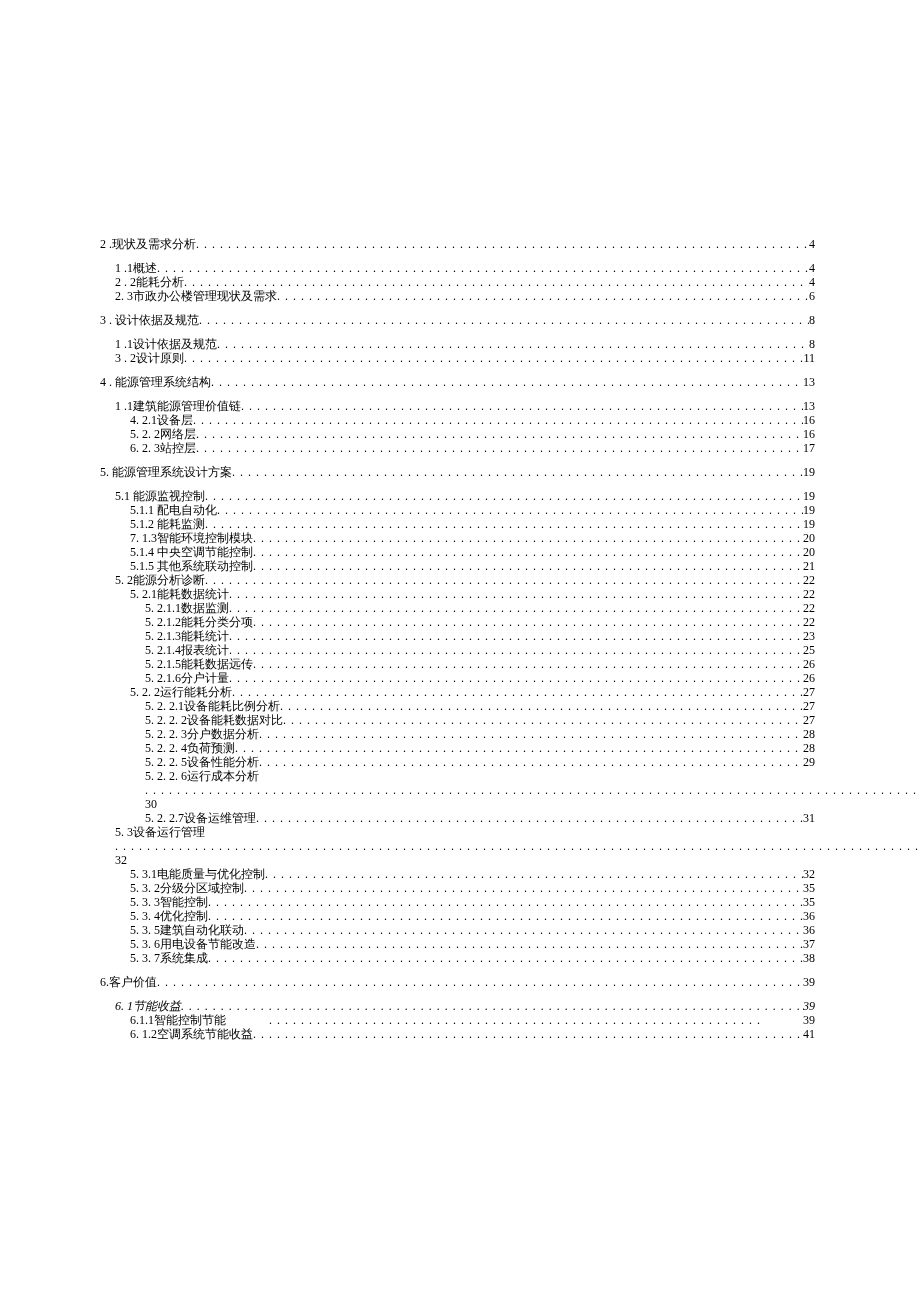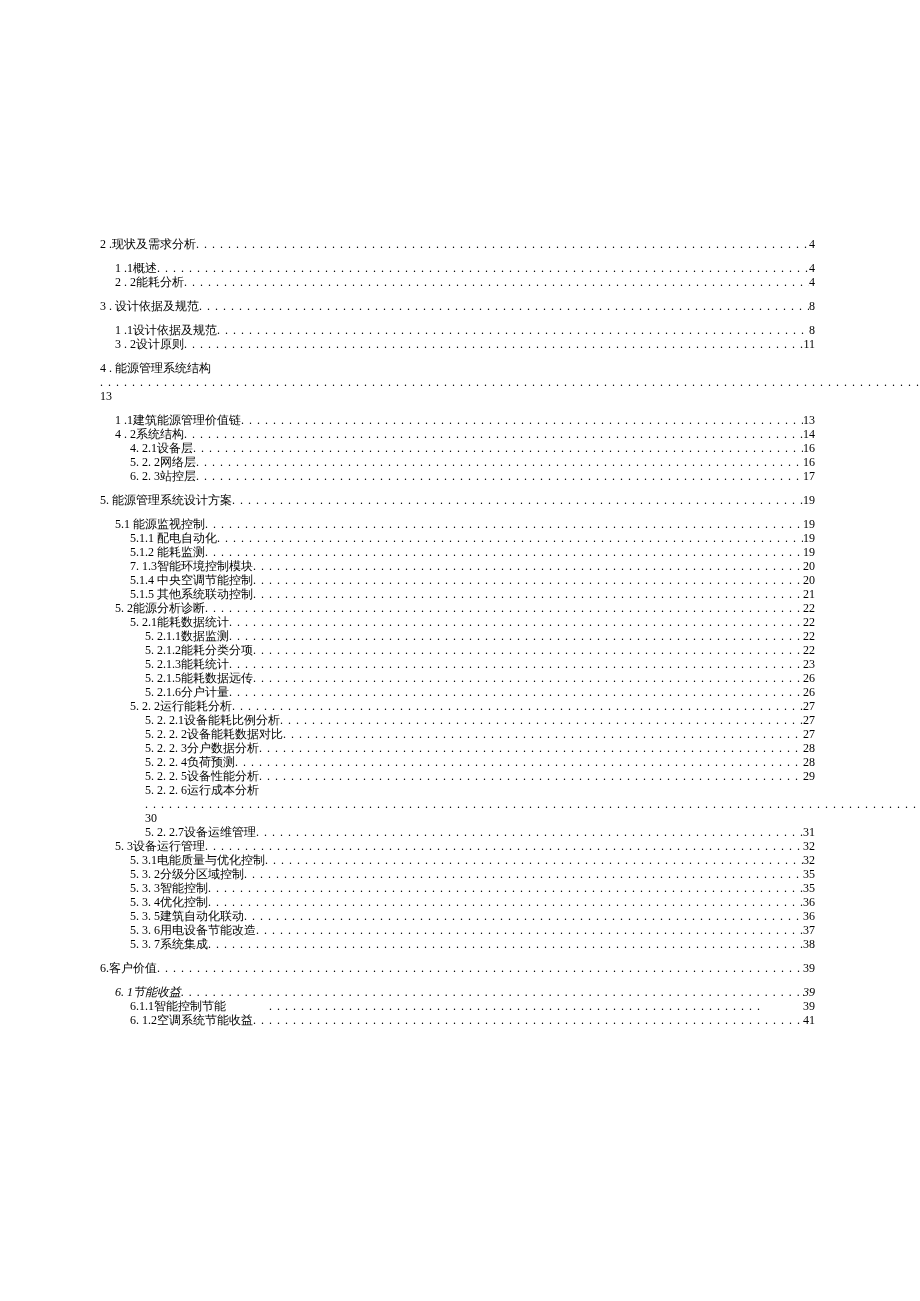--- a/index.html
+++ b/index.html
@@ -57,54 +57,54 @@
       <div class="toc-line" style="padding-left: 15px;">
         <span class="toc-label">1     .1概述</span>
         <span class="toc-dots"></span>
         <span class="toc-page">4</span>
       </div>
       <div class="toc-line" style="padding-left: 15px;">
         <span class="toc-label">2     . 2能耗分析</span>
         <span class="toc-dots"></span>
         <span class="toc-page">4</span>
       </div>
+      <div class="toc-line" style="padding-left: 15px;">
+        <span class="toc-label">2. 3市政办公楼管理现状及需求</span>
+        <span class="toc-dots"></span>
+        <span class="toc-page">6</span>
+      </div>
       <div class="gap" style="height: 10px;"></div>
       <div class="toc-line" style="padding-left: 0px;">
         <span class="toc-label">3     . 设计依据及规范</span>
         <span class="toc-dots"></span>
         <span class="toc-page">8</span>
       </div>
       <div class="gap" style="height: 10px;"></div>
       <div class="toc-line" style="padding-left: 15px;">
         <span class="toc-label">1     .1设计依据及规范</span>
         <span class="toc-dots"></span>
         <span class="toc-page">8</span>
       </div>
       <div class="toc-line" style="padding-left: 15px;">
         <span class="toc-label">3     . 2设计原则</span>
         <span class="toc-dots"></span>
         <span class="toc-page">11</span>
       </div>
       <div class="gap" style="height: 10px;"></div>
-      <div class="toc-line" style="padding-left: 0px; flex-direction: column;">
+      <div class="toc-line" style="padding-left: 0px;">
         <span class="toc-label">4     . 能源管理系统结构</span>
         <span class="toc-dots"></span>
         <span class="toc-page">13</span>
       </div>
       <div class="gap" style="height: 10px;"></div>
       <div class="toc-line" style="padding-left: 15px;">
         <span class="toc-label">1     .1建筑能源管理价值链</span>
         <span class="toc-dots"></span>
         <span class="toc-page">13</span>
       </div>
-      <div class="toc-line" style="padding-left: 15px;">
-        <span class="toc-label">4     . 2系统结构</span>
-        <span class="toc-dots"></span>
-        <span class="toc-page">14</span>
-      </div>
       <div class="toc-line" style="padding-left: 30px;">
         <span class="toc-label">4.    2.1设备层</span>
         <span class="toc-dots"></span>
         <span class="toc-page">16</span>
       </div>
       <div class="toc-line" style="padding-left: 30px;">
         <span class="toc-label">5.    2. 2网络层</span>
         <span class="toc-dots"></span>
         <span class="toc-page">16</span>
       </div>
@@ -167,20 +167,25 @@
       </div>
       <div class="toc-line" style="padding-left: 45px;">
         <span class="toc-label">5. 2.1.2能耗分类分项</span>
         <span class="toc-dots"></span>
         <span class="toc-page">22</span>
       </div>
       <div class="toc-line" style="padding-left: 45px;">
         <span class="toc-label">5. 2.1.3能耗统计</span>
         <span class="toc-dots"></span>
         <span class="toc-page">23</span>
+      </div>
+      <div class="toc-line" style="padding-left: 45px;">
+        <span class="toc-label">5. 2.1.4报表统计</span>
+        <span class="toc-dots"></span>
+        <span class="toc-page">25</span>
       </div>
       <div class="toc-line" style="padding-left: 45px;">
         <span class="toc-label">5. 2.1.5能耗数据远传</span>
         <span class="toc-dots"></span>
         <span class="toc-page">26</span>
       </div>
       <div class="toc-line" style="padding-left: 45px;">
         <span class="toc-label">5. 2.1.6分户计量</span>
         <span class="toc-dots"></span>
         <span class="toc-page">26</span>
@@ -218,21 +223,21 @@
       <div class="toc-line" style="padding-left: 45px; flex-direction: column;">
         <span class="toc-label">5. 2. 2. 6运行成本分析</span>
         <span class="toc-dots"></span>
         <span class="toc-page">30</span>
       </div>
       <div class="toc-line" style="padding-left: 45px;">
         <span class="toc-label">5. 2. 2.7设备运维管理</span>
         <span class="toc-dots"></span>
         <span class="toc-page">31</span>
       </div>
-      <div class="toc-line" style="padding-left: 15px;">
+      <div class="toc-line" style="padding-left: 15px; flex-direction: column;">
         <span class="toc-label">5. 3设备运行管理</span>
         <span class="toc-dots"></span>
         <span class="toc-page">32</span>
       </div>
       <div class="toc-line" style="padding-left: 30px;">
         <span class="toc-label">5. 3.1电能质量与优化控制</span>
         <span class="toc-dots"></span>
         <span class="toc-page">32</span>
       </div>
       <div class="toc-line" style="padding-left: 30px; justify-content: flex-end;">

